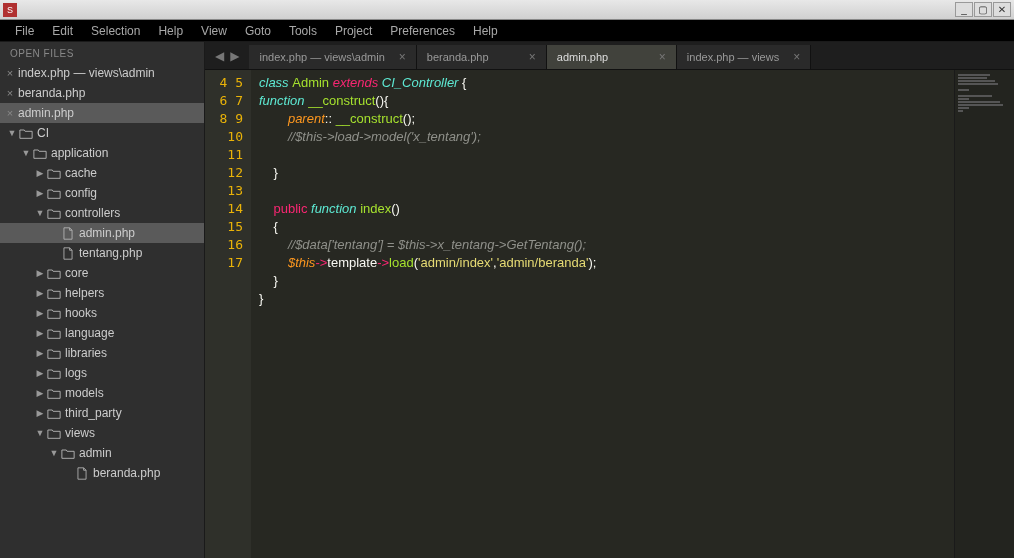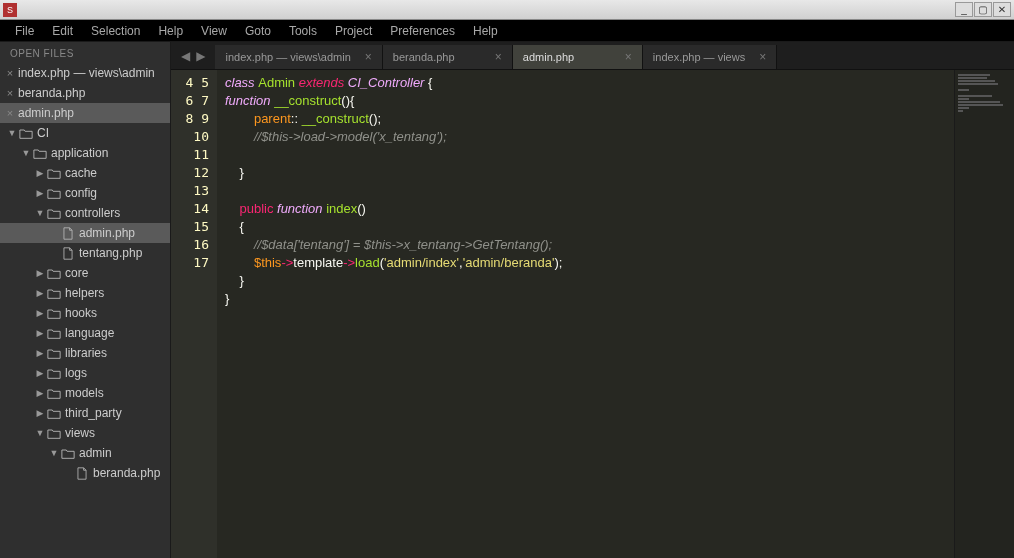--- a/index.html
+++ b/index.html
@@ -5,47 +5,47 @@
 * { margin:0; padding:0; box-sizing:border-box; font-family:"Segoe UI",Tahoma,sans-serif; }
 body { background:#2b2b2b; color:#ccc; font-size:12px; width:1014px; height:558px; overflow:hidden; display:flex; flex-direction:column; }
 .titlebar { height:20px; background:linear-gradient(#e8e8e8,#d0d0d0); border-bottom:1px solid #888; display:flex; align-items:center; padding:0 3px; color:#555; font-size:11px; }
 .titlebar .ticon { width:14px; height:14px; background:#b03030; margin-right:4px; display:flex; align-items:center; justify-content:center; color:#fff; font-size:9px; }
 .titlebar .spacer { flex:1; }
 .winbtns { display:flex; gap:1px; }
 .winbtn { width:18px; height:15px; background:#ddd; border:1px solid #999; display:flex; align-items:center; justify-content:center; font-size:10px; color:#333; cursor:pointer; }
 .menubar { height:22px; background:#000000; display:flex; align-items:center; padding:0 6px; gap:0; border-bottom:1px solid #1a1a1a; }
 .menubar .mi { padding:3px 9px; color:#a8a8a8; cursor:pointer; font-size:12px; }
 .main { flex:1; display:flex; overflow:hidden; }
-.sidebar { width:171px; background:#2f2f2f; border-right:1px solid #1a1a1a; overflow-y:auto; padding-bottom:6px; }
+.sidebar { width:205px; background:#2f2f2f; border-right:1px solid #1a1a1a; overflow-y:auto; padding-bottom:6px; }
 .section-hdr { padding:6px 10px 4px; color:#888; font-size:10px; letter-spacing:.5px; }
 .sb-row { display:flex; align-items:center; height:20px; padding-right:6px; cursor:pointer; color:#ccc; font-size:12px; white-space:nowrap; }
 .sb-row.selected { background:#5a5a5a; }
 .sb-row .close-x { width:12px; text-align:center; color:#888; font-size:11px; margin-left:4px; margin-right:2px; }
 .arrow { width:12px; display:inline-flex; justify-content:center; color:#999; font-size:9px; }
 .ficon { width:15px; height:13px; margin-right:4px; display:inline-flex; align-items:center; justify-content:center; }
 .ficon svg { width:14px; height:13px; }
 .pad { display:inline-block; }
 .editor-area { flex:1; display:flex; flex-direction:column; background:#272822; position:relative; }
 .tabstrip { height:28px; background:#1e1e1e; display:flex; align-items:flex-end; padding-left:4px; border-bottom:1px solid #111; }
 .navarrows { display:flex; gap:6px; padding:0 10px 6px 6px; color:#777; }
 .navarrows span { cursor:pointer; font-size:12px; }
 .tab { height:24px; display:flex; align-items:center; padding:0 10px; background:#2a2a2a; color:#999; font-size:11px; border-right:1px solid #111; min-width:130px; cursor:pointer; position:relative; }
 .tab.active { background:#41423c; color:#ddd; }
 .tab .tx { margin-left:auto; padding-left:14px; color:#777; font-size:12px; cursor:pointer; }
 .code-wrap { flex:1; display:flex; overflow:hidden; position:relative; }
-.gutter { width:46px; background:#2f302a; text-align:right; padding:4px 8px 4px 0; color:#fef9c3; font-family:Consolas,monospace; font-size:13px; line-height:18px; }
+.gutter { width:46px; background:#2f302a; text-align:right; padding:4px 8px 4px 0; color:#eab308; font-family:Consolas,monospace; font-size:13px; line-height:18px; }
 .code { flex:1; padding:4px 0 4px 8px; font-family:Consolas,monospace; font-size:13px; line-height:18px; color:#f8f8f2; white-space:pre; }
 .minimap { width:60px; background:#23241f; border-left:1px solid #1a1a1a; padding:4px 3px; }
 .minimap .ml { height:2px; margin-bottom:1px; background:#555; }
 
 .kw { color:#f92672; font-style:italic; }
-.kw2 { color:#f0abfc; font-style:italic;text-align:right; }
+.kw2 { color:#5eead4; font-style:italic;text-align:right; }
 .cls { color:#a6e22e; }
 .fn { color:#a6e22e; }
-.var { color:#fd971f; }
+.var { color:#fd971f; font-style:italic; }
 .str { color:#e6db74; }
 .cmt { color:#8f908a; font-style:italic; }
 .punc { color:#f8f8f2; }
 .op { color:#f92672; }
 .pub { color:#f92672; }
 </style>
 </head>
 <body>
 
 <div class="titlebar">

